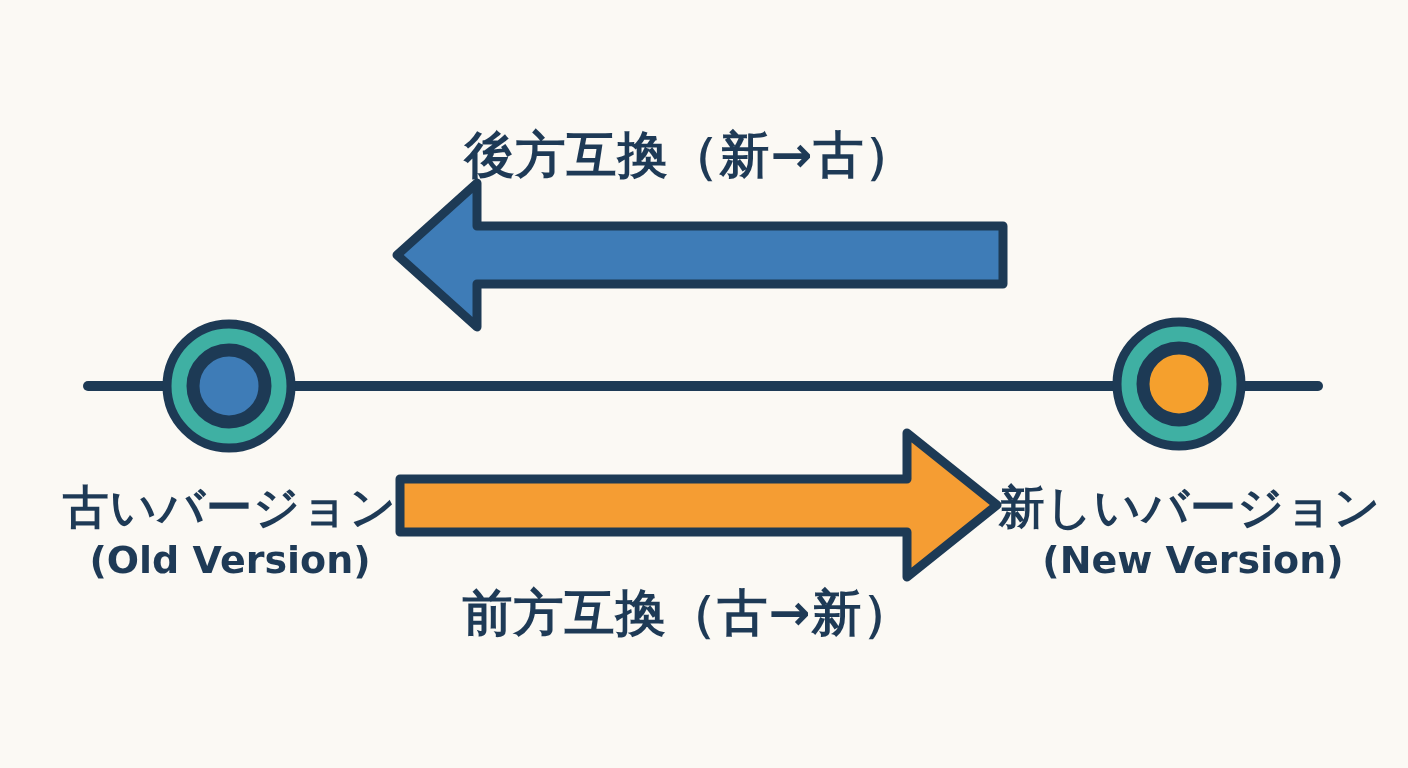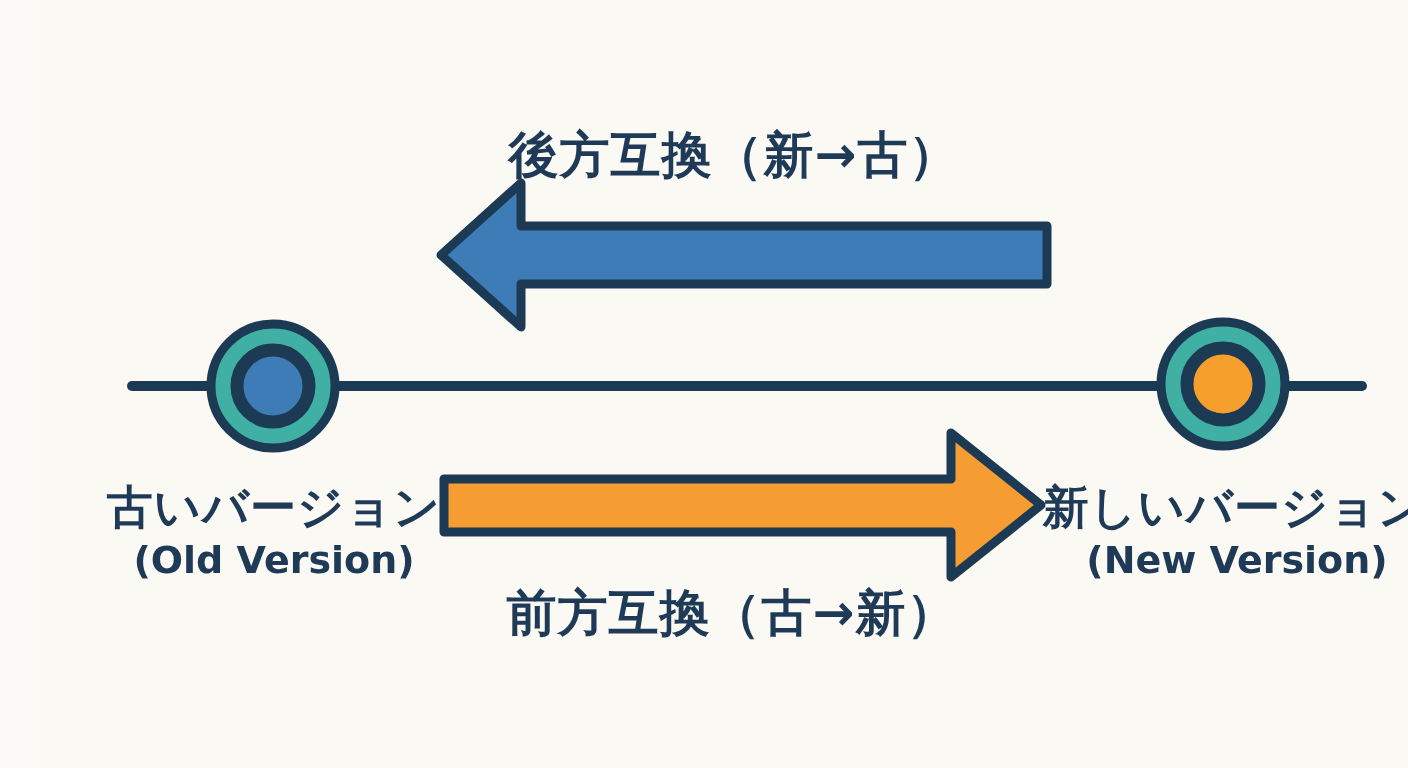--- a/index.html
+++ b/index.html
@@ -7,21 +7,20 @@
     padding: 0;
     width: 1408px;
     height: 768px;
     overflow: hidden;
     background: #fbfaf6;
   }
   .stage {
     position: relative;
     width: 1220px;
     height: 768px;
-    margin-left: 44px;
   }
   svg {
     display: block;
   }
   text {
     font-family: "DejaVu Sans", "Liberation Sans", sans-serif;
     font-weight: 700;
     text-anchor: middle;
   }
   .label-lg { font-size: 50px; letter-spacing: 1px; }

